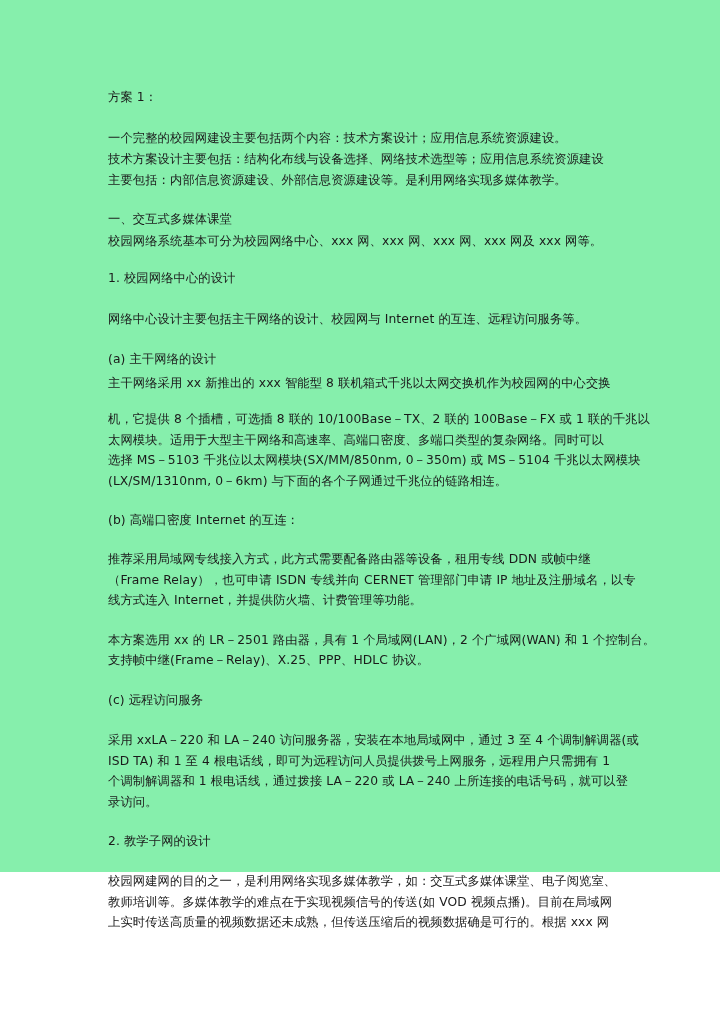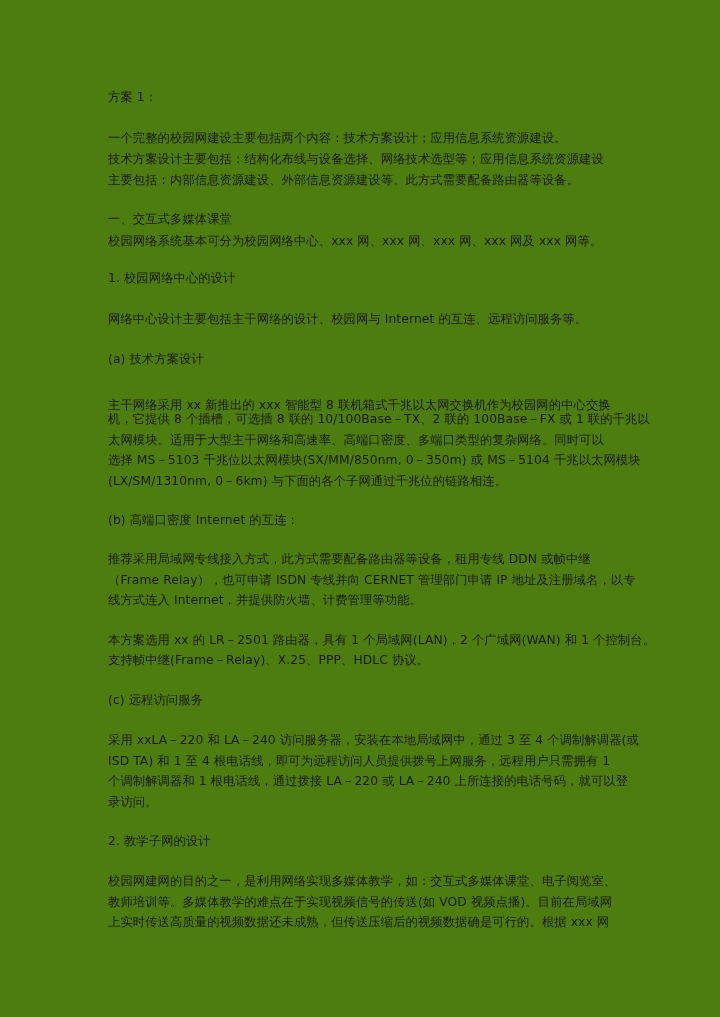--- a/index.html
+++ b/index.html
@@ -1,44 +1,44 @@
 <!DOCTYPE html>
 <html><head>
   <meta charset="utf-8">
   <style>
     html, body { margin: 0; padding: 0; background: #ffffff; }
     body { width: 720px; height: 1017px; position: relative; overflow: hidden; }
-    .page { position: absolute; left: 0; top: 0; width: 720px; height: 1017px; background: #4d7c0f; }
+    .page { position: absolute; left: 0; top: 0; width: 720px; height: 872px; background: #86efac; }
     .content {
       position: absolute; left: 108px; top: 88px; width: 500px;
       font-family: "DejaVu Sans", "Liberation Sans", sans-serif;
       font-size: 12.3px; color: #1a1a1a; letter-spacing: 0.1px;
     }
     .line { position: absolute; left: 0; white-space: nowrap; line-height: 18px; height: 18px; }
   </style>
 </head>
 <body>
 
 <div class="page">
   <div class="content">
 
     <div class="line" style="top:0px">方案 1：</div>
 
     <div class="line" style="top:41px">一个完整的校园网建设主要包括两个内容：技术方案设计；应用信息系统资源建设。</div>
     <div class="line" style="top:62px">技术方案设计主要包括：结构化布线与设备选择、网络技术选型等；应用信息系统资源建设</div>
-    <div class="line" style="top:83px">主要包括：内部信息资源建设、外部信息资源建设等。此方式需要配备路由器等设备。</div>
+    <div class="line" style="top:83px">主要包括：内部信息资源建设、外部信息资源建设等。是利用网络实现多媒体教学。</div>
 
     <div class="line" style="top:122px">一、交互式多媒体课堂</div>
     <div class="line" style="top:144px">校园网络系统基本可分为校园网络中心、xxx 网、xxx 网、xxx 网、xxx 网及 xxx 网等。</div>
 
     <div class="line" style="top:181px">1. 校园网络中心的设计</div>
     <div class="line" style="top:222px">网络中心设计主要包括主干网络的设计、校园网与 Internet 的互连、远程访问服务等。</div>
 
-    <div class="line" style="top:262px">(a) 技术方案设计</div>
-    <div class="line" style="top:308px">主干网络采用 xx 新推出的 xxx 智能型 8 联机箱式千兆以太网交换机作为校园网的中心交换</div>
+    <div class="line" style="top:262px">(a) 主干网络的设计</div>
+    <div class="line" style="top:286px">主干网络采用 xx 新推出的 xxx 智能型 8 联机箱式千兆以太网交换机作为校园网的中心交换</div>
     <div class="line" style="top:322px">机，它提供 8 个插槽，可选插 8 联的 10/100Base－TX、2 联的 100Base－FX 或 1 联的千兆以</div>
     <div class="line" style="top:343px">太网模块。适用于大型主干网络和高速率、高端口密度、多端口类型的复杂网络。同时可以</div>
     <div class="line" style="top:363px">选择 MS－5103 千兆位以太网模块(SX/MM/850nm, 0－350m) 或 MS－5104 千兆以太网模块</div>
     <div class="line" style="top:384px">(LX/SM/1310nm, 0－6km) 与下面的各个子网通过千兆位的链路相连。</div>
 
     <div class="line" style="top:423px">(b) 高端口密度 Internet 的互连：</div>
     <div class="line" style="top:462px">推荐采用局域网专线接入方式，此方式需要配备路由器等设备，租用专线 DDN 或帧中继</div>
     <div class="line" style="top:483px">（Frame Relay），也可申请 ISDN 专线并向 CERNET 管理部门申请 IP 地址及注册域名，以专</div>
     <div class="line" style="top:503px">线方式连入 Internet，并提供防火墙、计费管理等功能。</div>
 

